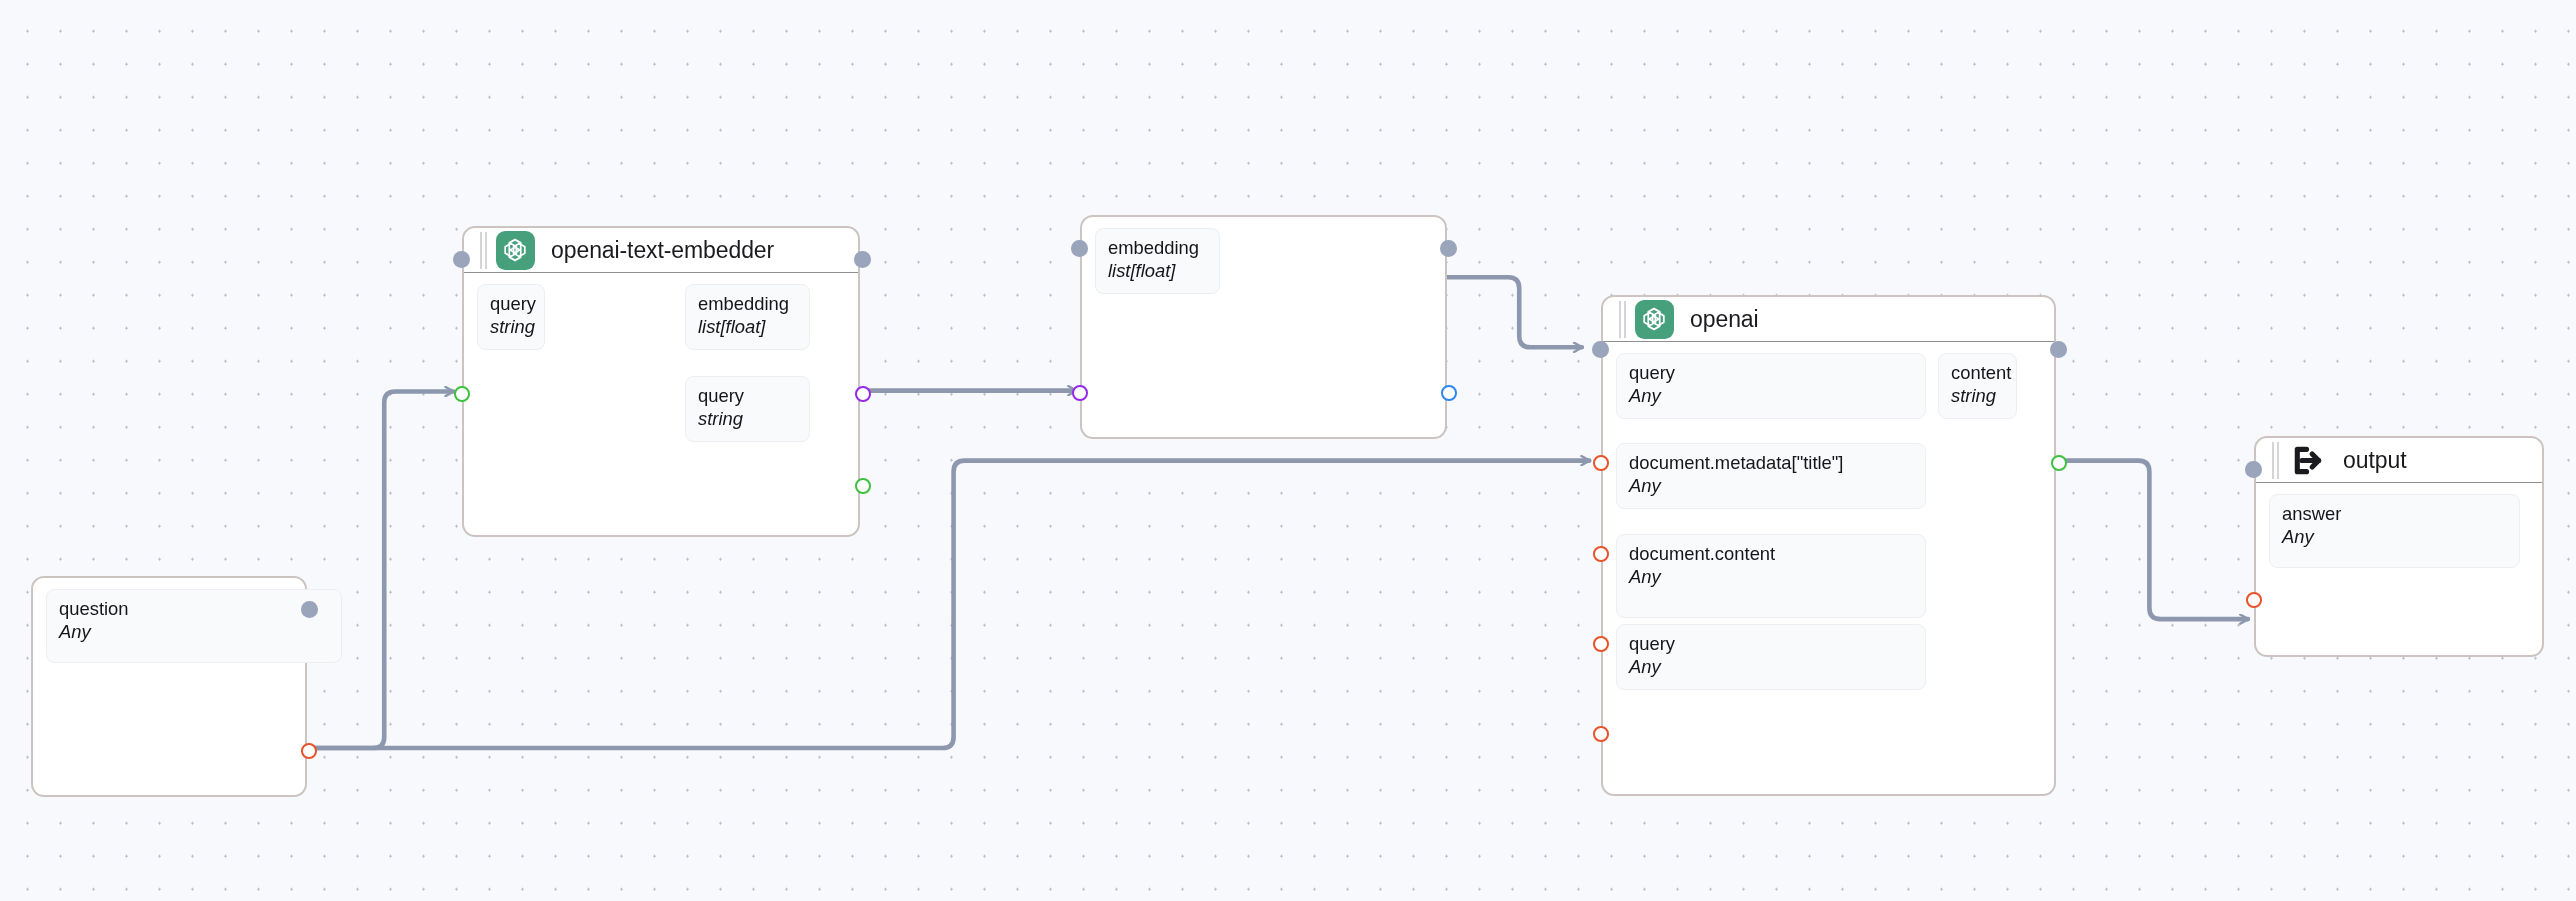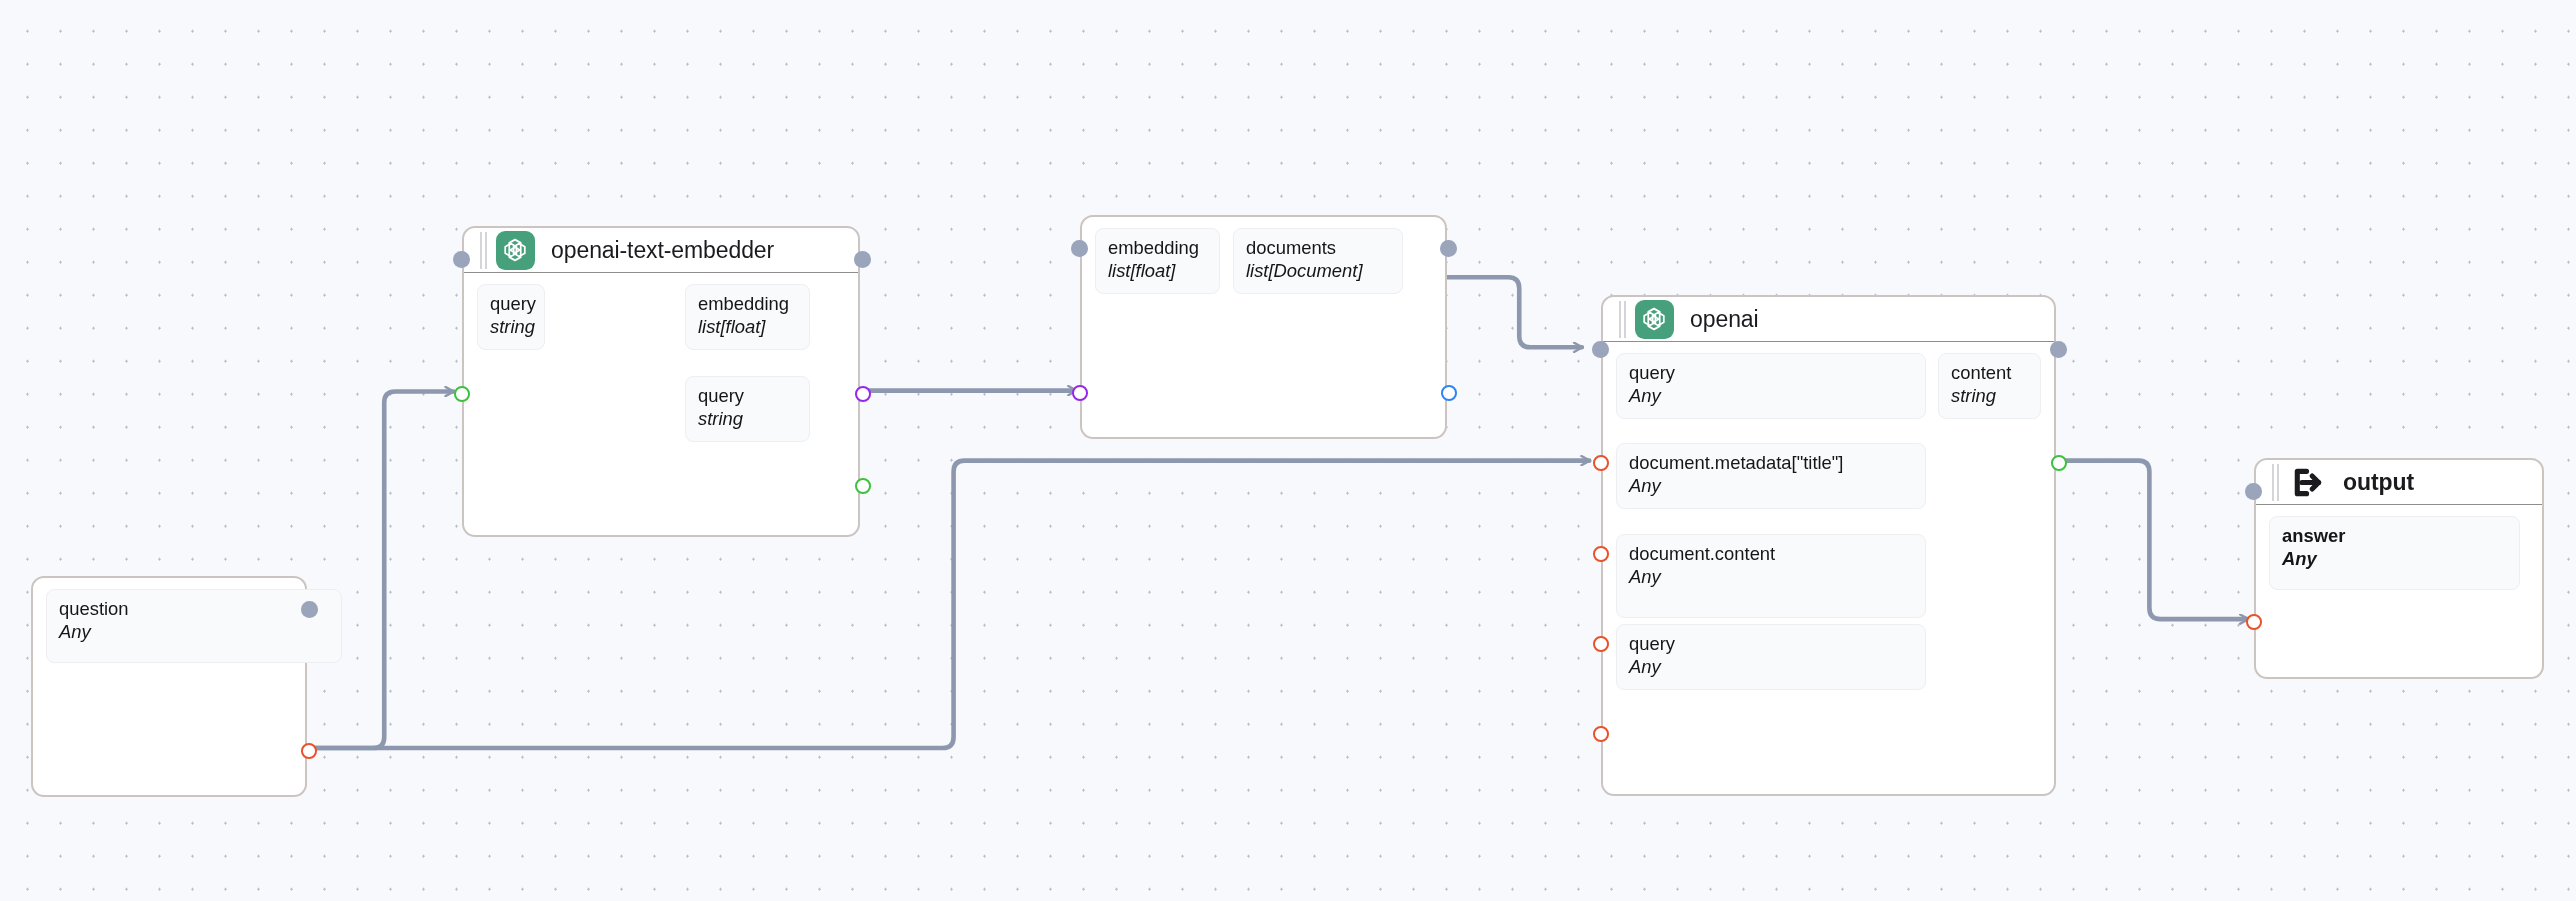--- a/index.html
+++ b/index.html
@@ -214,24 +214,20 @@
     <div class="port ring purple" style="left:391px; top:158px;"></div>
     <div class="port ring green" style="left:391px; top:250px;"></div>
   </div>
 
   <div class="node" style="left:1080px; top:215px; width:367px; height:224px;">
     <div class="node-body">
       <div class="slot" style="left:13px; top:11px; width:125px; height:66px;">
         <span class="sname">embedding</span>
         <span class="stype">list[float]</span>
       </div>
-      <div class="slot" style="left:151px; top:11px; width:170px; height:66px;">
-        <span class="sname">documents</span>
-        <span class="stype">list[Document]</span>
-      </div>
     </div>
     <div class="port dot" style="left:-11px; top:23px;"></div>
     <div class="port dot" style="left:358px; top:23px;"></div>
     <div class="port ring purple" style="left:-10px; top:168px;"></div>
     <div class="port ring blue" style="left:359px; top:168px;"></div>
   </div>
 
   <div class="node" style="left:1601px; top:295px; width:455px; height:501px;">
     <div class="node-header">
       <div class="drag-handle"></div>
@@ -255,35 +251,35 @@
         <span class="stype">Any</span>
       </div>
       <div class="slot" style="left:13px; top:192px; width:310px; height:84px;">
         <span class="sname">document.content</span>
         <span class="stype">Any</span>
       </div>
       <div class="slot" style="left:13px; top:282px; width:310px; height:66px;">
         <span class="sname">query</span>
         <span class="stype">Any</span>
       </div>
-      <div class="slot" style="left:335px; top:11px; width:103px; height:66px;">
+      <div class="slot" style="left:335px; top:11px; width:79px; height:66px;">
         <span class="sname">content</span>
         <span class="stype">string</span>
       </div>
     </div>
     <div class="port dot" style="left:-11px; top:44px;"></div>
     <div class="port dot" style="left:447px; top:44px;"></div>
     <div class="port ring red" style="left:-10px; top:158px;"></div>
     <div class="port ring red" style="left:-10px; top:249px;"></div>
     <div class="port ring red" style="left:-10px; top:339px;"></div>
     <div class="port ring red" style="left:-10px; top:429px;"></div>
     <div class="port ring green" style="left:448px; top:158px;"></div>
   </div>
 
-  <div class="node" style="left:2254px; top:458px; width:290px; height:221px;font-weight:bold;">
+  <div class="node" style="left:2254px; top:436px; width:290px; height:221px;">
     <div class="node-header">
       <div class="drag-handle"></div>
       <div class="node-icon plain">
         <svg width="39" height="39" viewBox="0 0 42 42">
           <path d="M20 9 H10 V33 H20" fill="none" stroke="#1b1b1f" stroke-width="5.5" stroke-linecap="round" stroke-linejoin="round"></path>
           <path d="M15 21 H33" fill="none" stroke="#1b1b1f" stroke-width="5.5" stroke-linecap="round"></path>
           <path d="M26 14 L33 21 L26 28" fill="none" stroke="#1b1b1f" stroke-width="5.5" stroke-linecap="round" stroke-linejoin="round"></path>
         </svg>
       </div>
       <span class="node-title">output</span>

